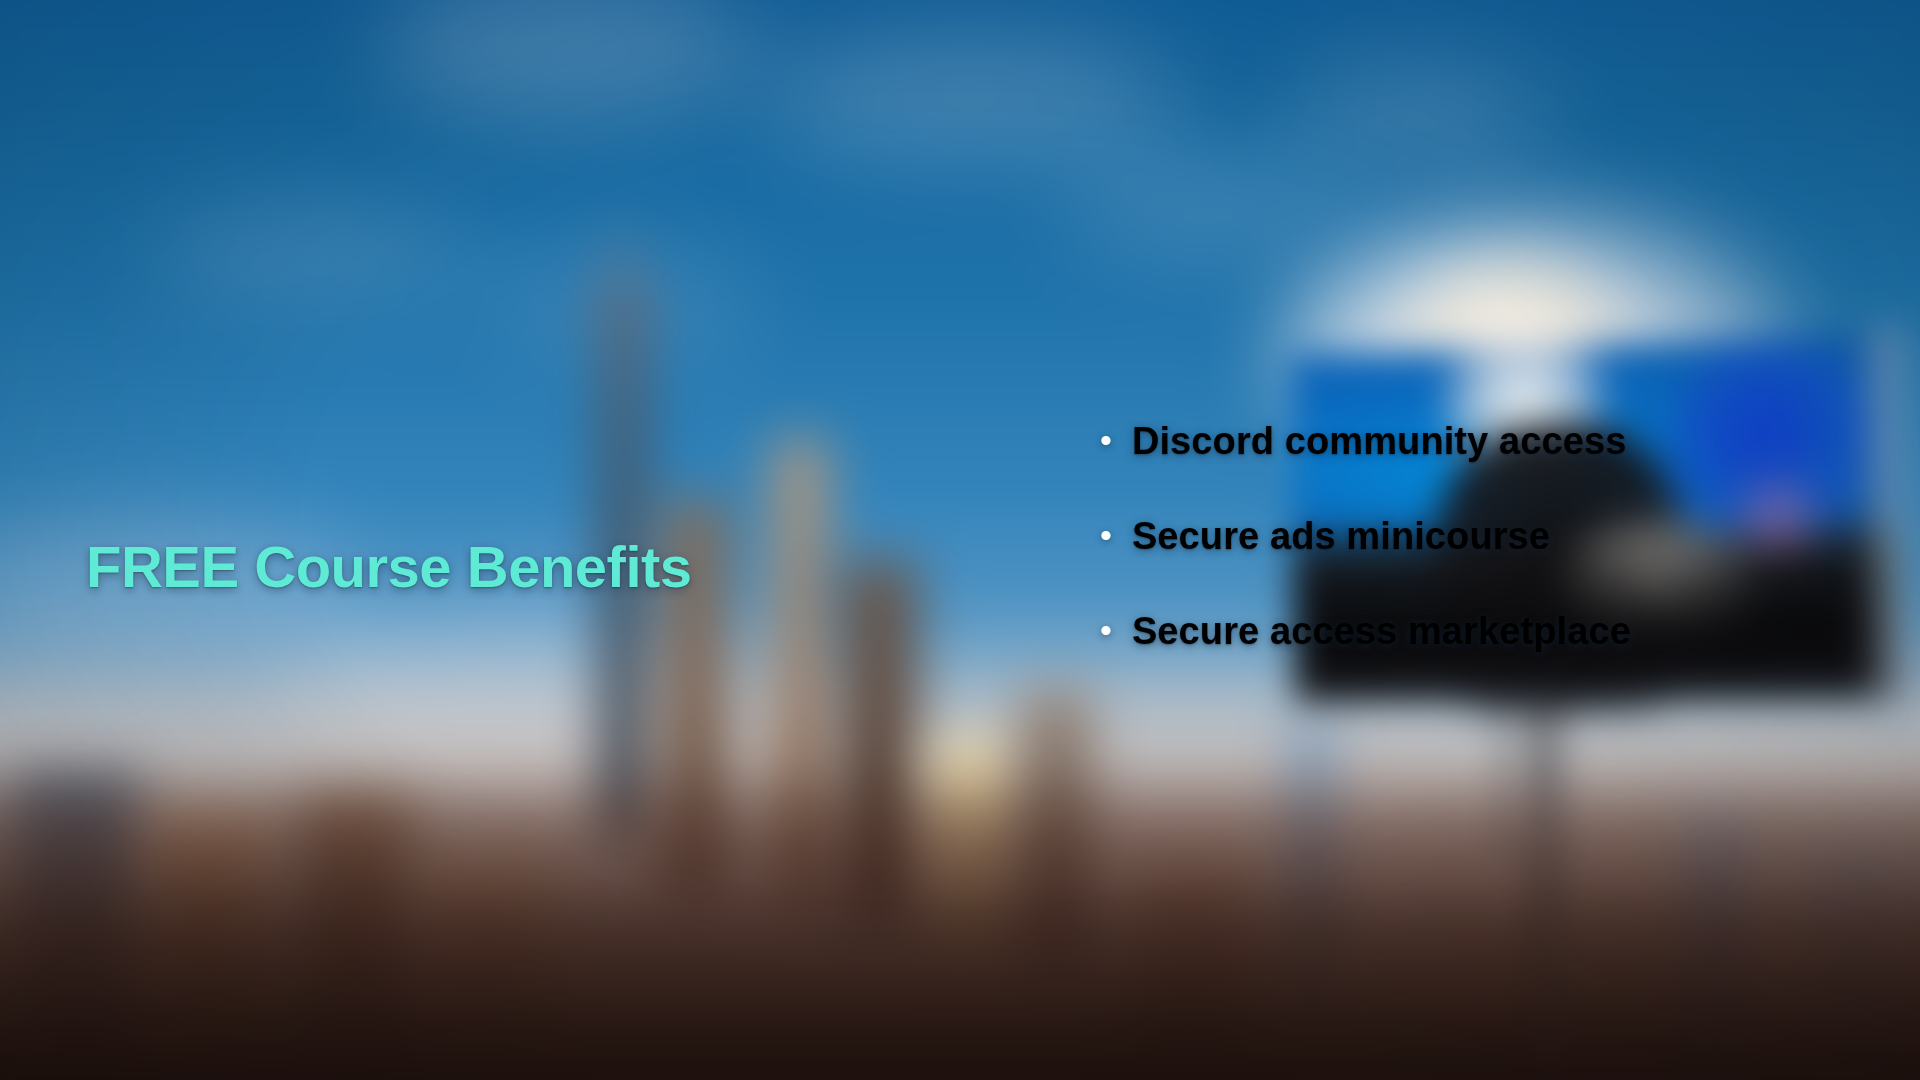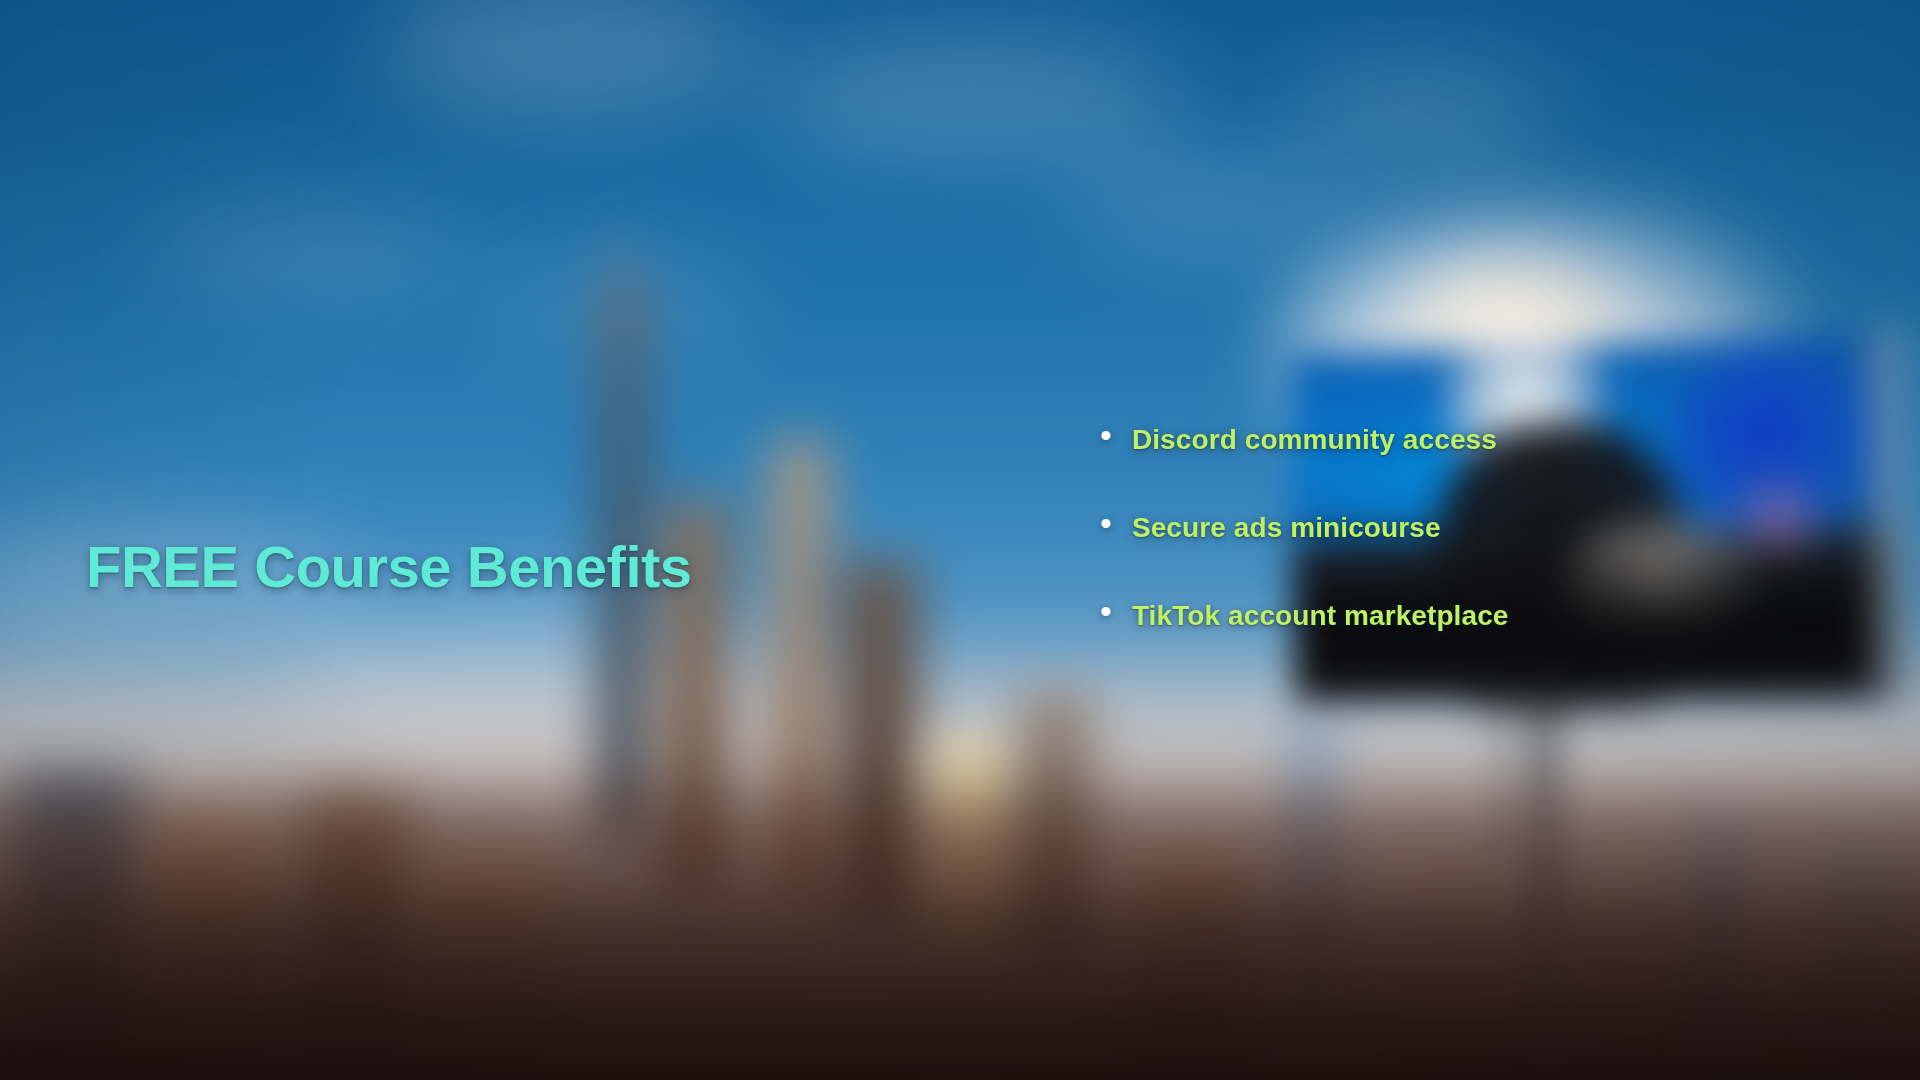--- a/index.html
+++ b/index.html
@@ -307,23 +307,23 @@
   .benefit-item:last-child { margin-bottom: 0; }
   .benefit-bullet {
     flex: 0 0 auto;
     font-size: 34px;
     line-height: 1;
     color: #ffffff;
     text-shadow: 0 2px 7px rgba(20,40,60,.45);
     transform: translateY(-2px);
   }
   .benefit-text {
-    font-size: 28px;
+    font-size: 38px;
     font-weight: 700;
-    color: #bef264;
+    color: #000000;
     letter-spacing: 0.1px;
     text-shadow: 0 2px 8px rgba(20,40,60,.5), 0 1px 2px rgba(10,25,40,.4);
   }
 </style>
 </head>
 <body>
 
 <div class="stage">
 
   <div class="photo">
@@ -387,18 +387,18 @@
       <li class="benefit-item">
         <span class="benefit-bullet">•</span>
         <span class="benefit-text">Discord community access</span>
       </li>
       <li class="benefit-item">
         <span class="benefit-bullet">•</span>
         <span class="benefit-text">Secure ads minicourse</span>
       </li>
       <li class="benefit-item">
         <span class="benefit-bullet">•</span>
-        <span class="benefit-text">TikTok account marketplace</span>
+        <span class="benefit-text">Secure access marketplace</span>
       </li>
     </ul>
 
   </div>
 </div>
 
 </body></html>

